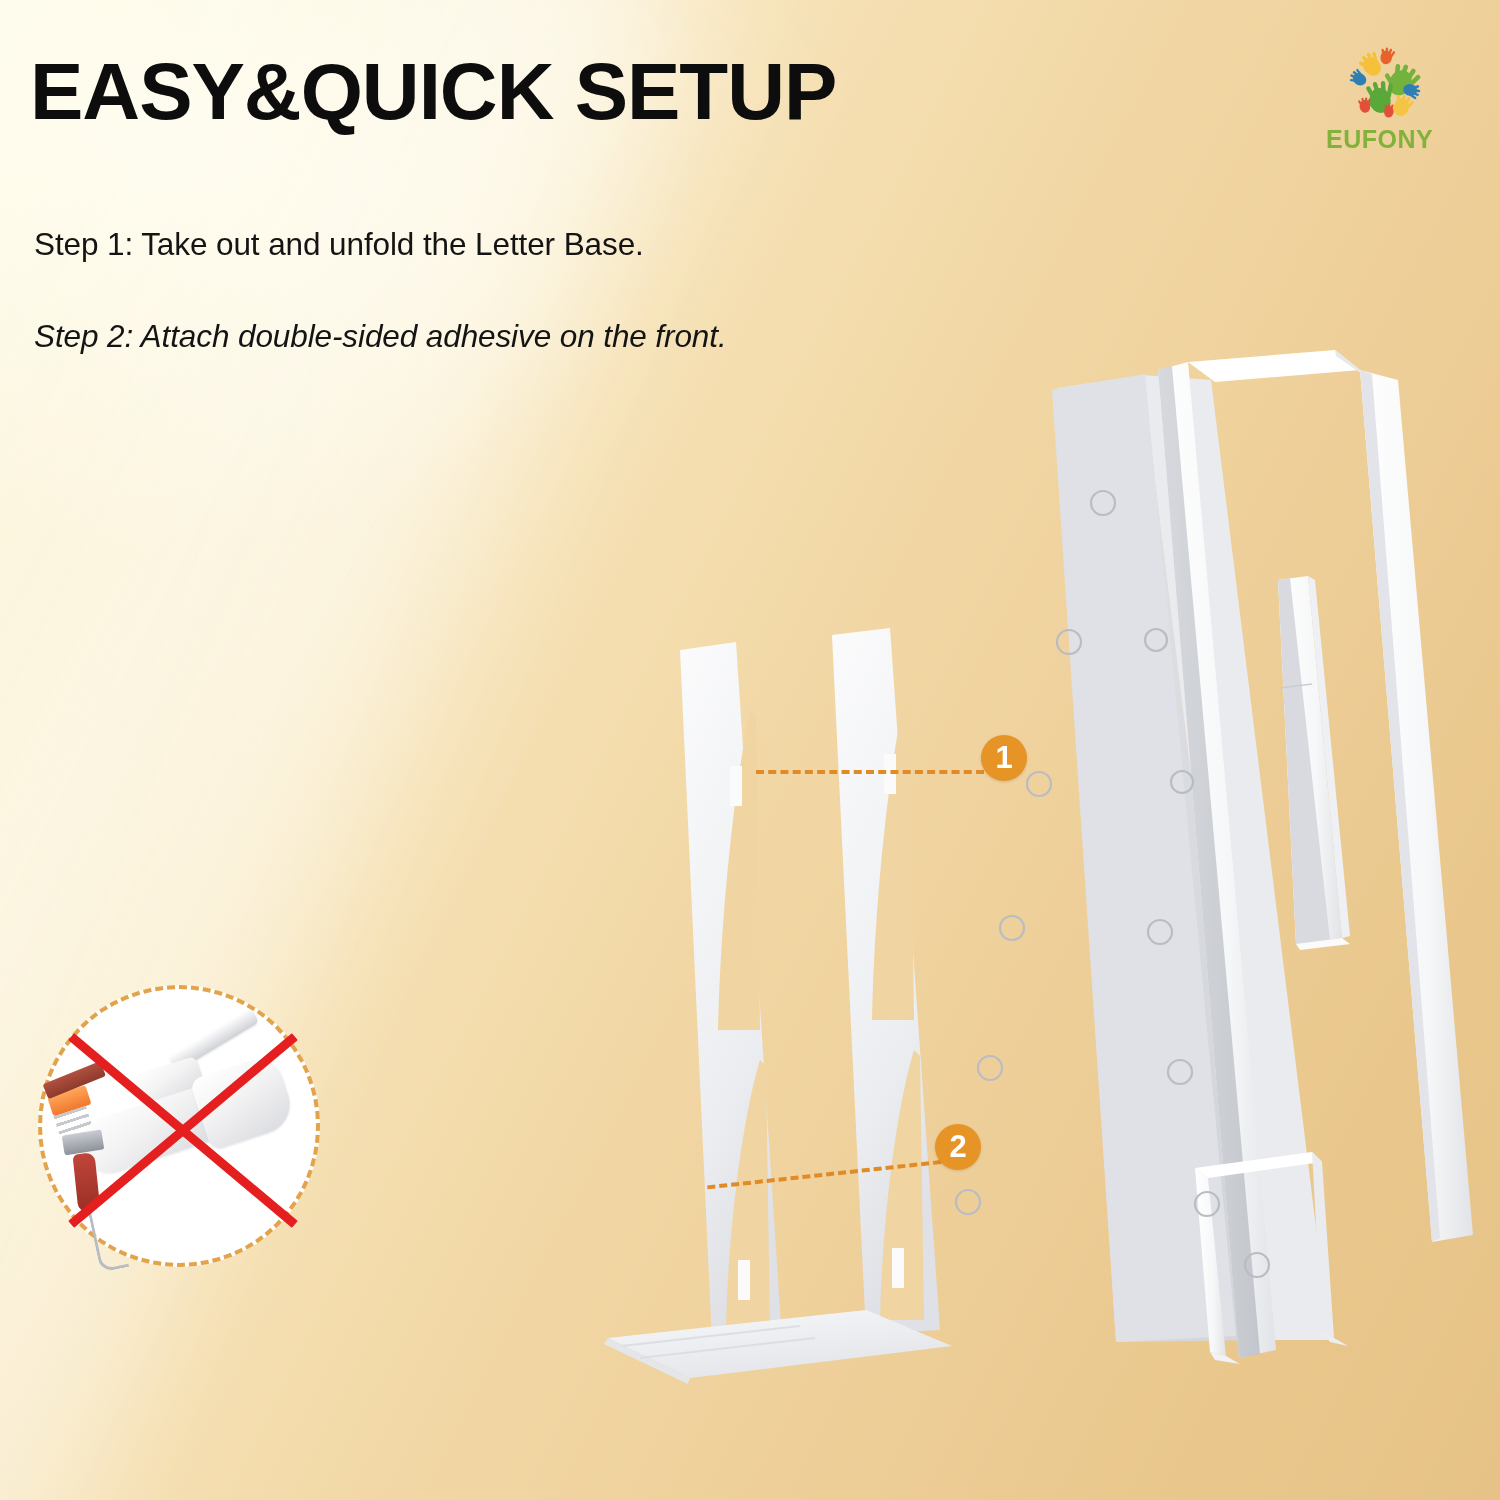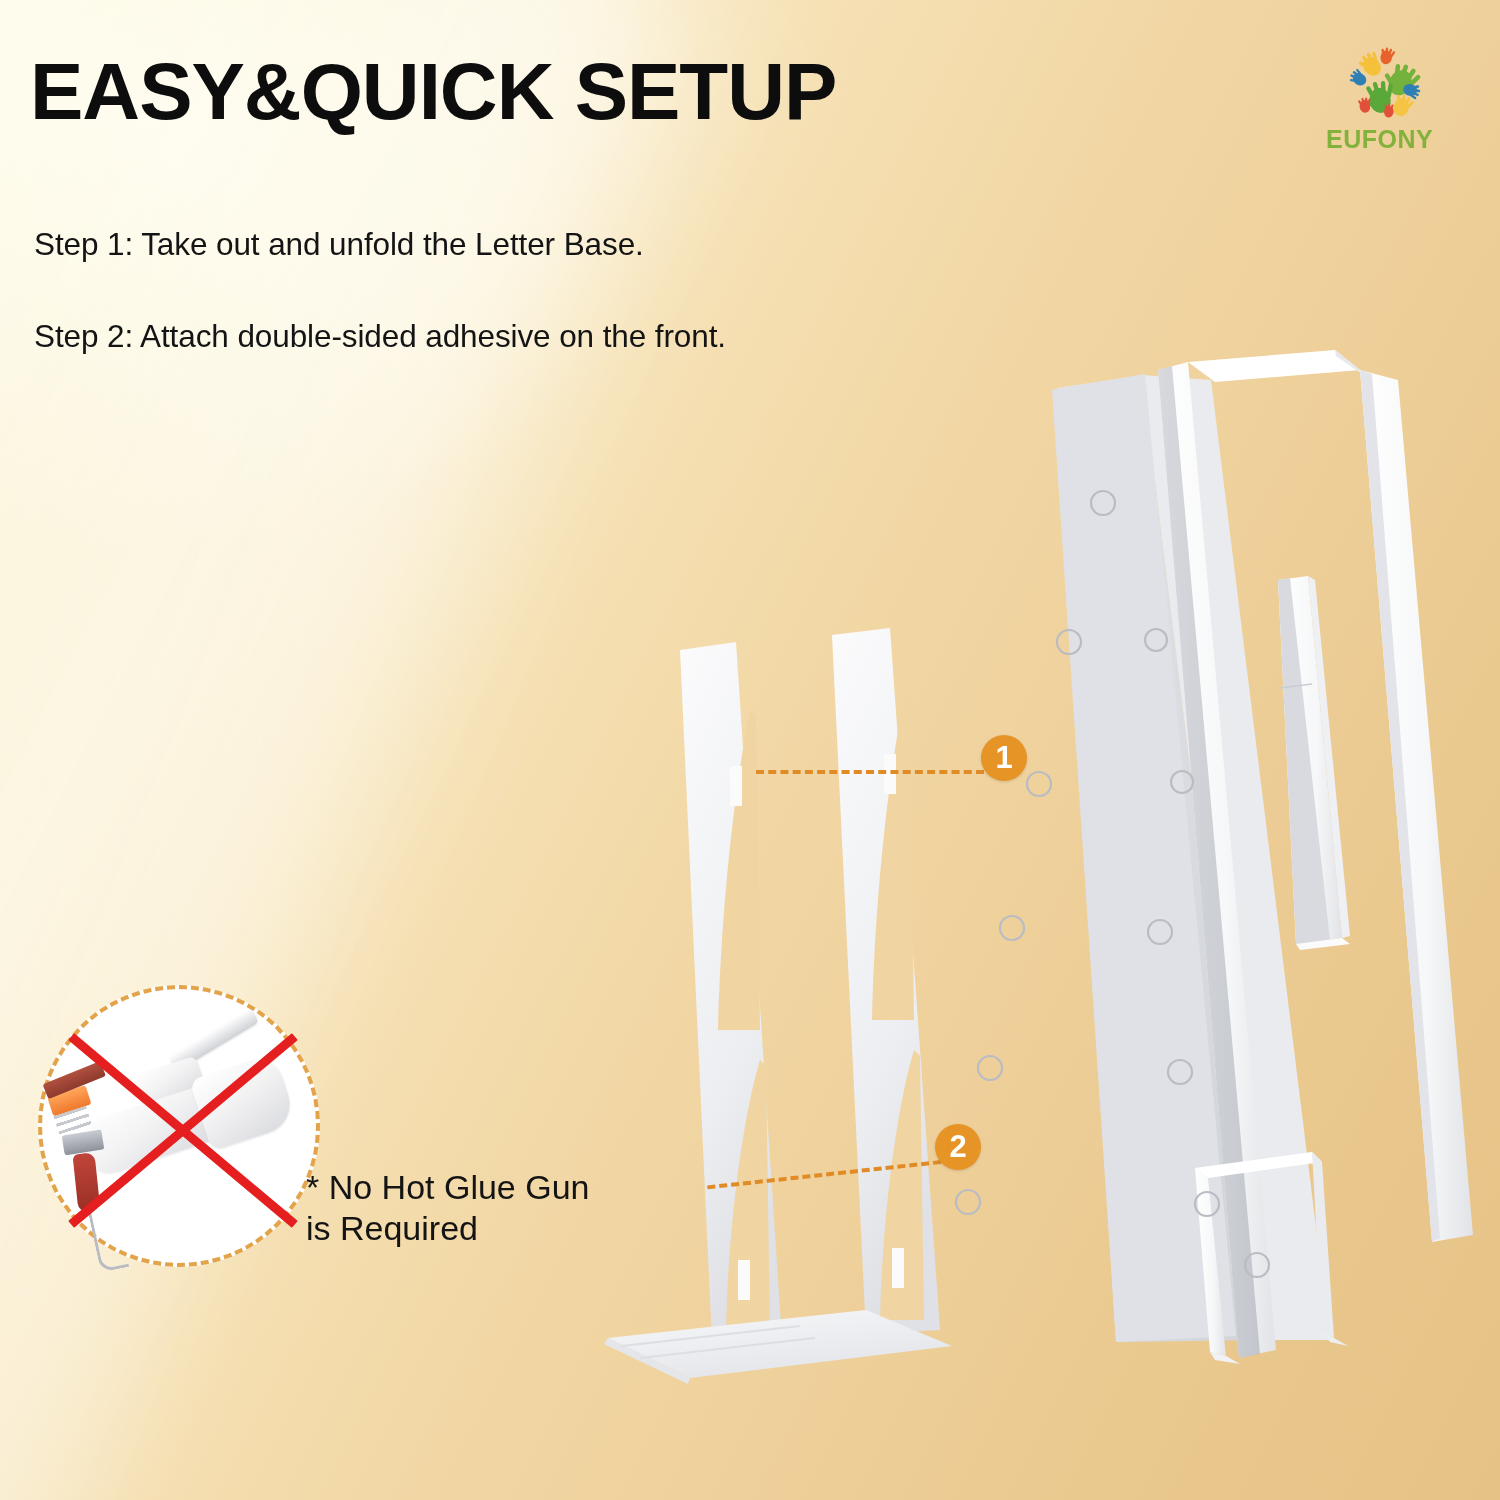--- a/index.html
+++ b/index.html
@@ -98,21 +98,21 @@
     width: 760px;
   }
   .step {
     color: #141414;
     font-size: 31.5px;
     line-height: 1.27;
     margin-bottom: 52px;
     font-family: "Liberation Sans", sans-serif;
     letter-spacing: -0.1px;
   }
-  .step.narrow { width: 700px; }
+  .step.narrow { width: 700px; font-style: italic; }
 
   
   #noglue {
     position: absolute;
     left: 38px;
     top: 985px;
     width: 560px;
     height: 300px;
   }
   #glue-circle {
@@ -488,16 +488,15 @@
         <div id="gg-dark"></div>
         <div id="gg-orange"></div>
         <div id="gg-vents"></div>
         <div id="gg-nozzle"></div>
         <div id="gg-trigger"></div>
         <div id="gg-wire"></div>
       </div>
       <div class="xbar" id="xbar1"></div>
       <div class="xbar" id="xbar2"></div>
     </div>
-    <div id="noglue-text">* No Hot Glue Gun is Required</div>
   </div>
 
 </div>
 
 </body></html>

